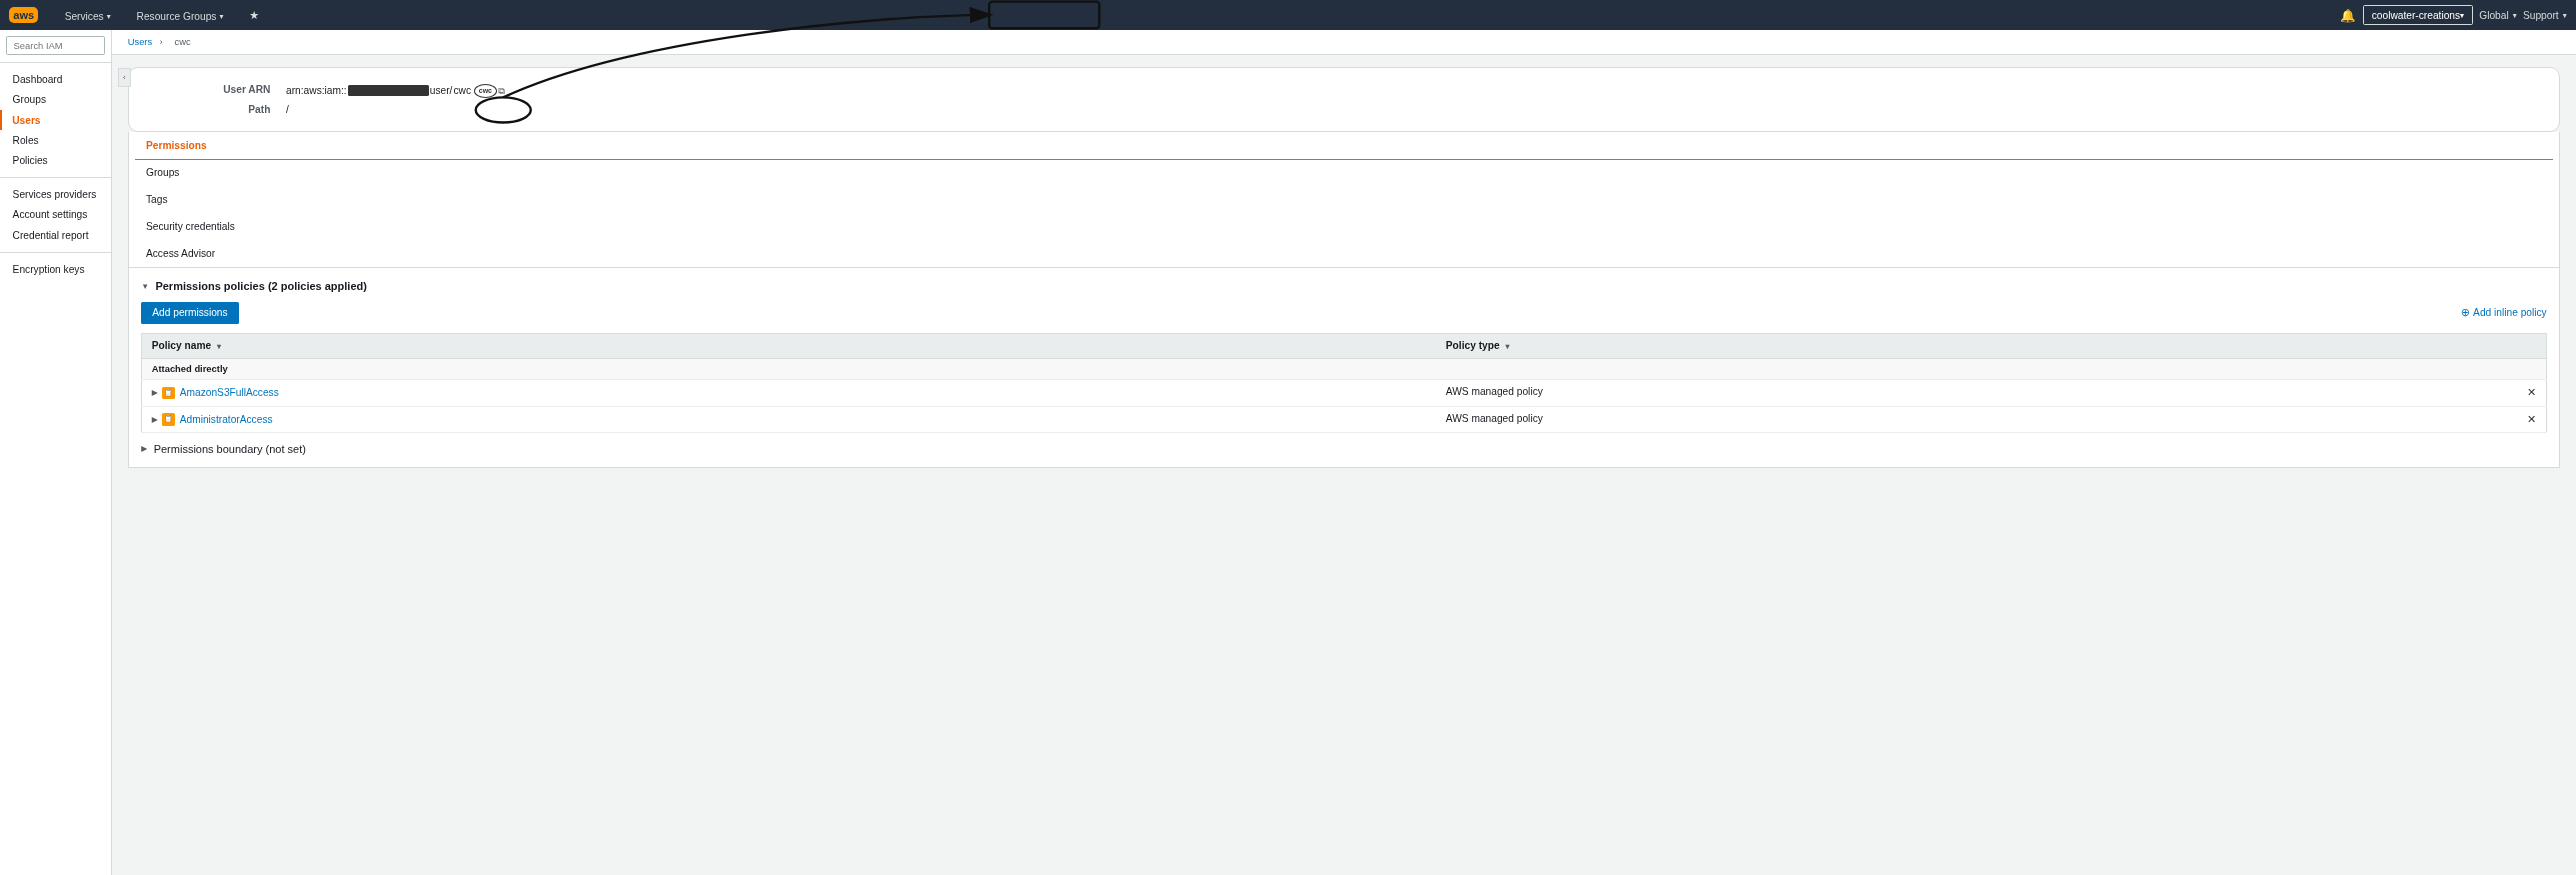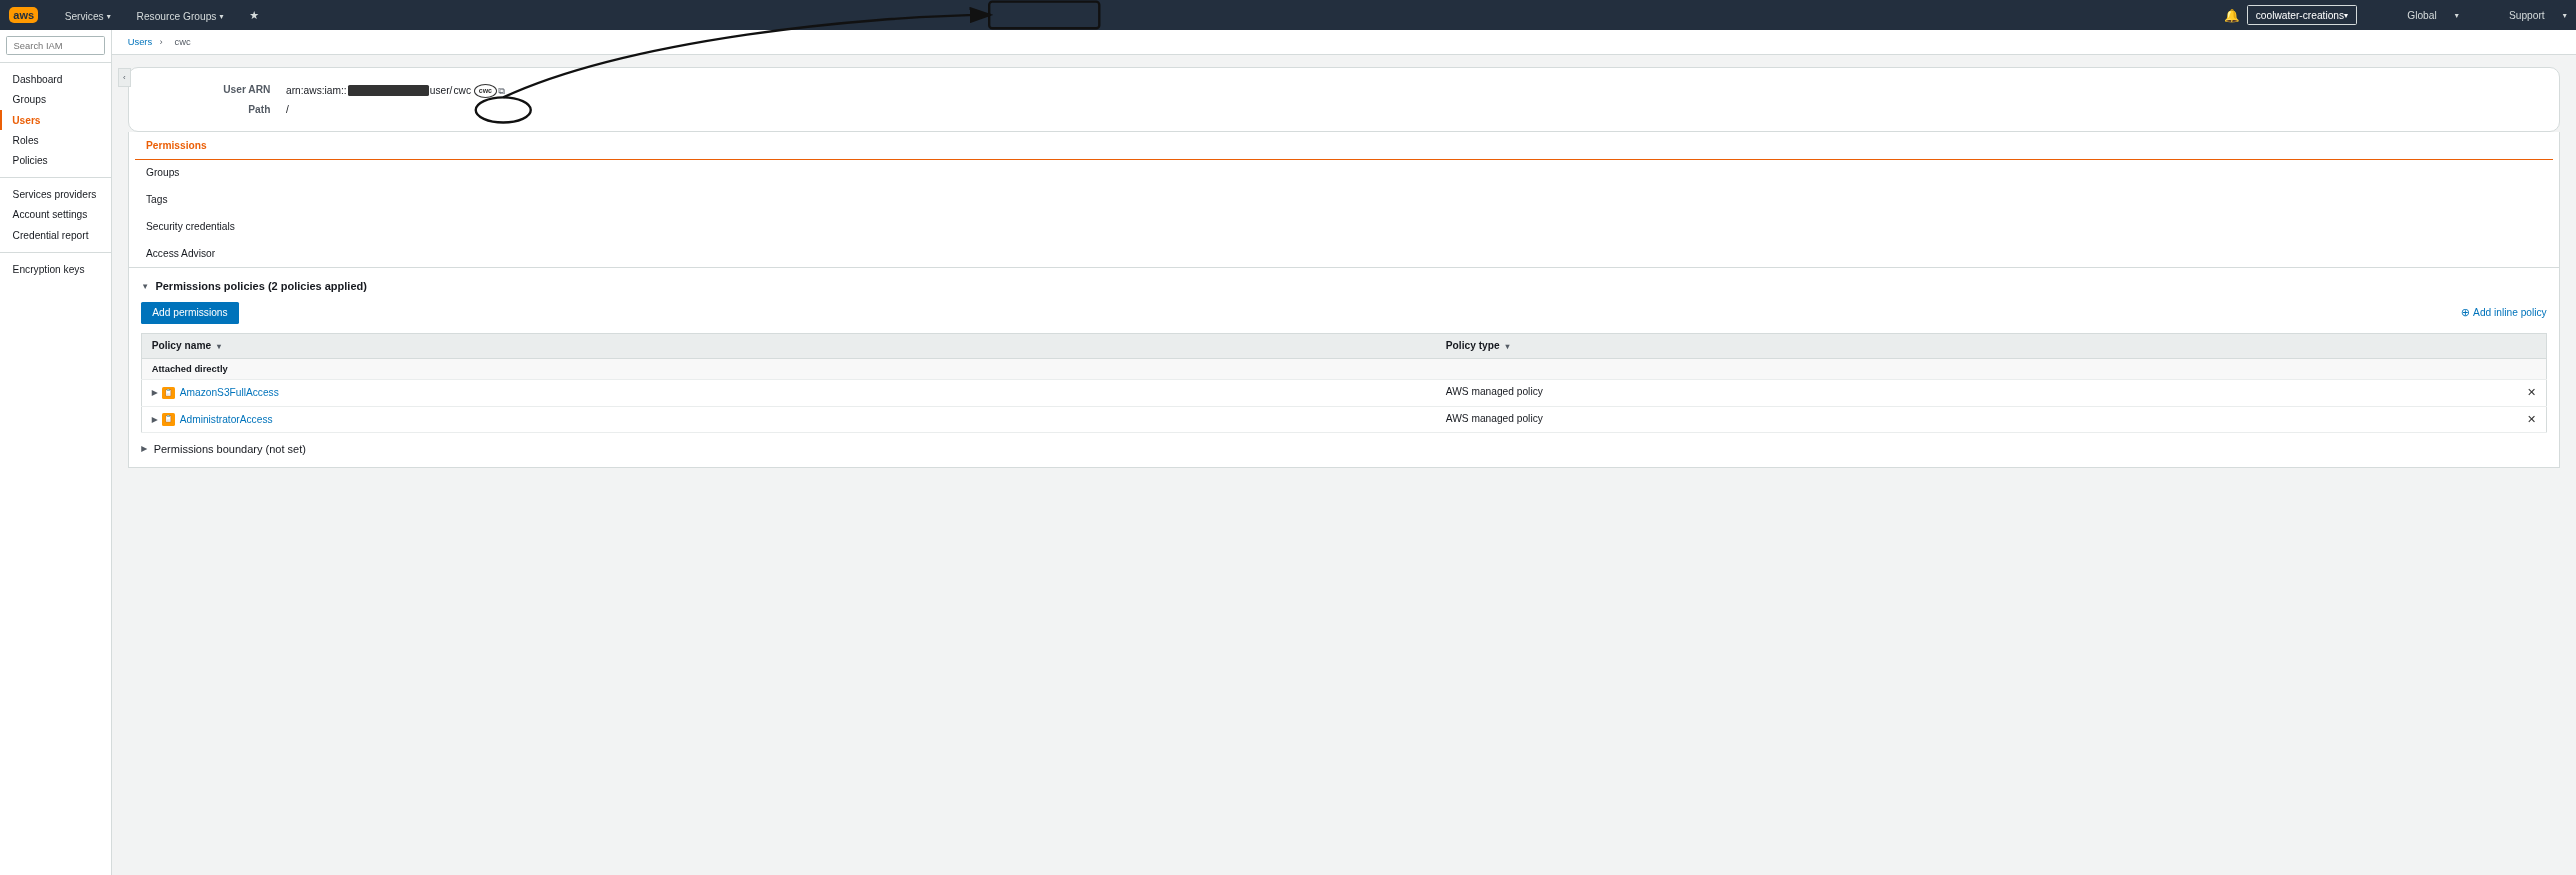--- a/index.html
+++ b/index.html
@@ -34,21 +34,21 @@
       display: flex; align-items: center; gap: 6.3px;
     }
     .top-nav .bell-icon { color: #d5dbdb; font-size: 12.6px; cursor: pointer; }
     .top-nav .account-btn {
       background: transparent; border: 0.8px solid #d5dbdb; color: #fff;
       padding: 3.1px 7.9px; border-radius: 1.6px; cursor: pointer; font-size: 10.2px;
       display: flex; align-items: center; gap: 0;
     }
     .top-nav .global-btn, .top-nav .support-btn {
       color: #d5dbdb; font-size: 10.2px; cursor: pointer;
-      display: flex; align-items: center; gap: 18px; margin-left: 44px;
+      display: flex; align-items: center; gap: 4px;
     }
     .chevron-down { font-size: 7.9px; }
 
     
     .annotation-overlay {
       position: fixed;
       top: 0; left: 0;
       width: 100%; height: 100%;
       pointer-events: none;
       z-index: 9999;

